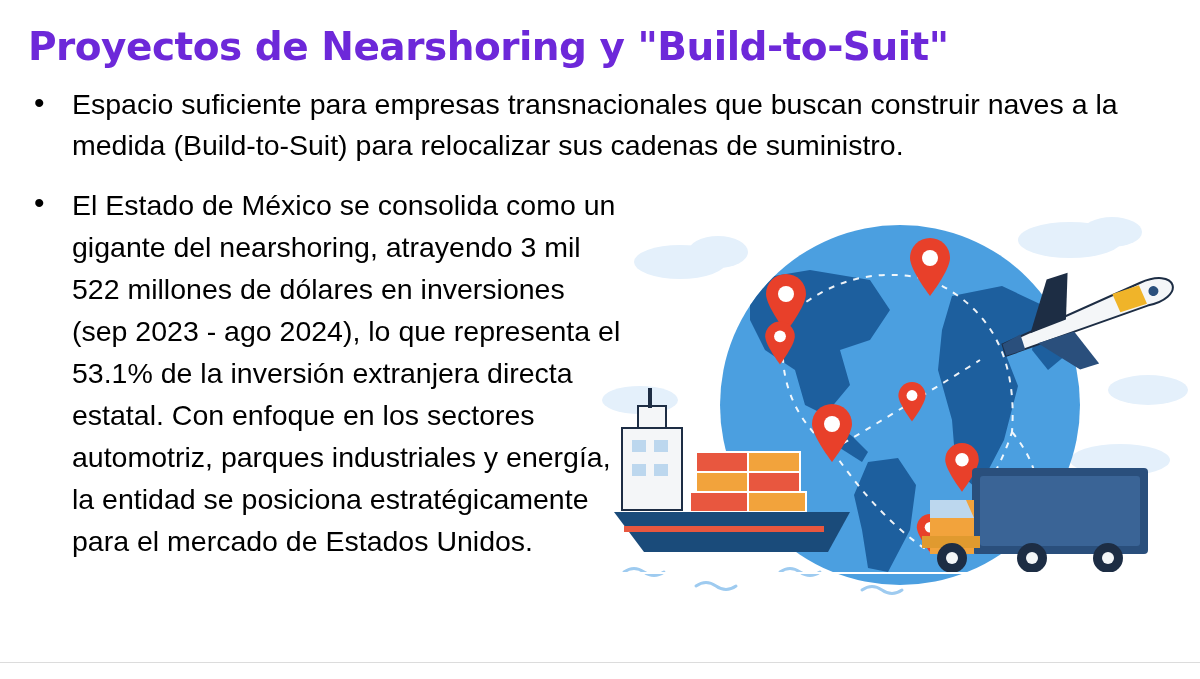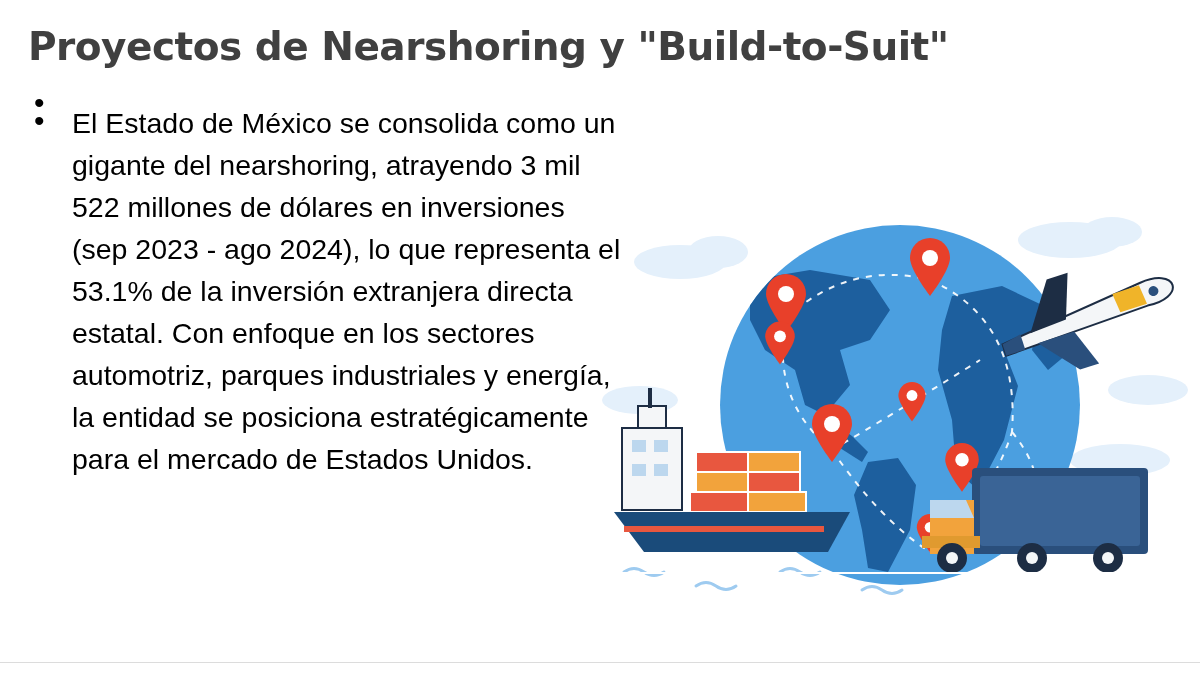--- a/index.html
+++ b/index.html
@@ -20,21 +20,21 @@
   }
   .title {
     position: absolute;
     left: 28px;
     top: 24px;
     font-family: "DejaVu Sans", sans-serif;
     font-weight: bold;
     font-size: 39px;
     line-height: 46px;
     letter-spacing: -0.5px;
-    color: #404040;
+    color: #6d28d9;
     white-space: nowrap;
   }
   .body-area {
     position: absolute;
     left: 28px;
     top: 84px;
     width: 1150px;
   }
   .bullet {
     position: relative;
@@ -82,20 +82,21 @@
 </head>
 <body>
 
 <div class="slide">
 
   <div class="title">Proyectos de Nearshoring y "Build-to-Suit"</div>
 
   <div class="body-area">
     <div class="bullet b1">
       <span class="dot">•</span>
+      <span>Espacio suficiente para empresas transnacionales que buscan construir naves a la medida (Build-to-Suit) para relocalizar sus cadenas de suministro.</span>
     </div>
     <div class="bullet b2">
       <span class="dot">•</span>
       <span>El Estado de México se consolida como un gigante del nearshoring, atrayendo 3 mil 522 millones de dólares en inversiones (sep 2023 - ago 2024), lo que representa el 53.1% de la inversión extranjera directa estatal. Con enfoque en los sectores automotriz, parques industriales y energía, la entidad se posiciona estratégicamente para el mercado de Estados Unidos.</span>
     </div>
   </div>
 
   <div class="illus">
     <svg width="590" height="430" viewBox="0 0 590 430" xmlns="http://www.w3.org/2000/svg">
       <defs>

